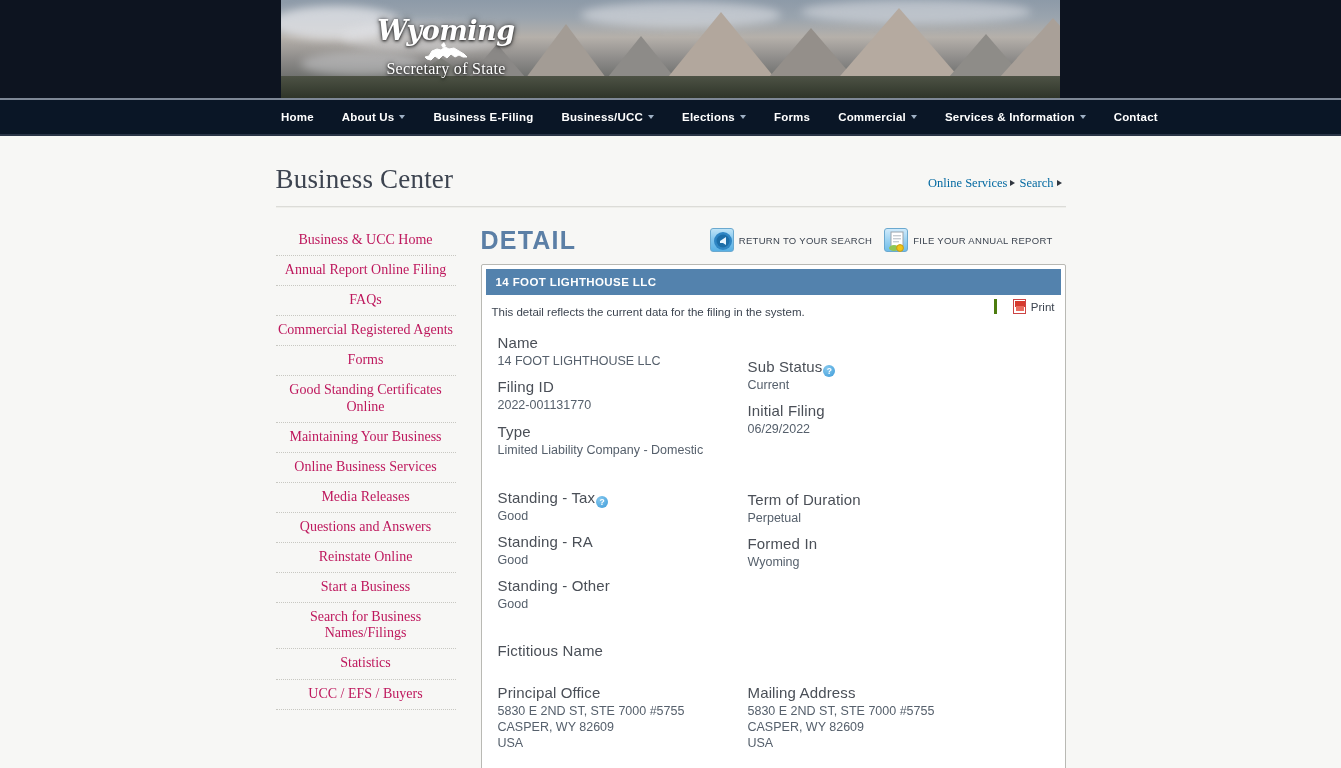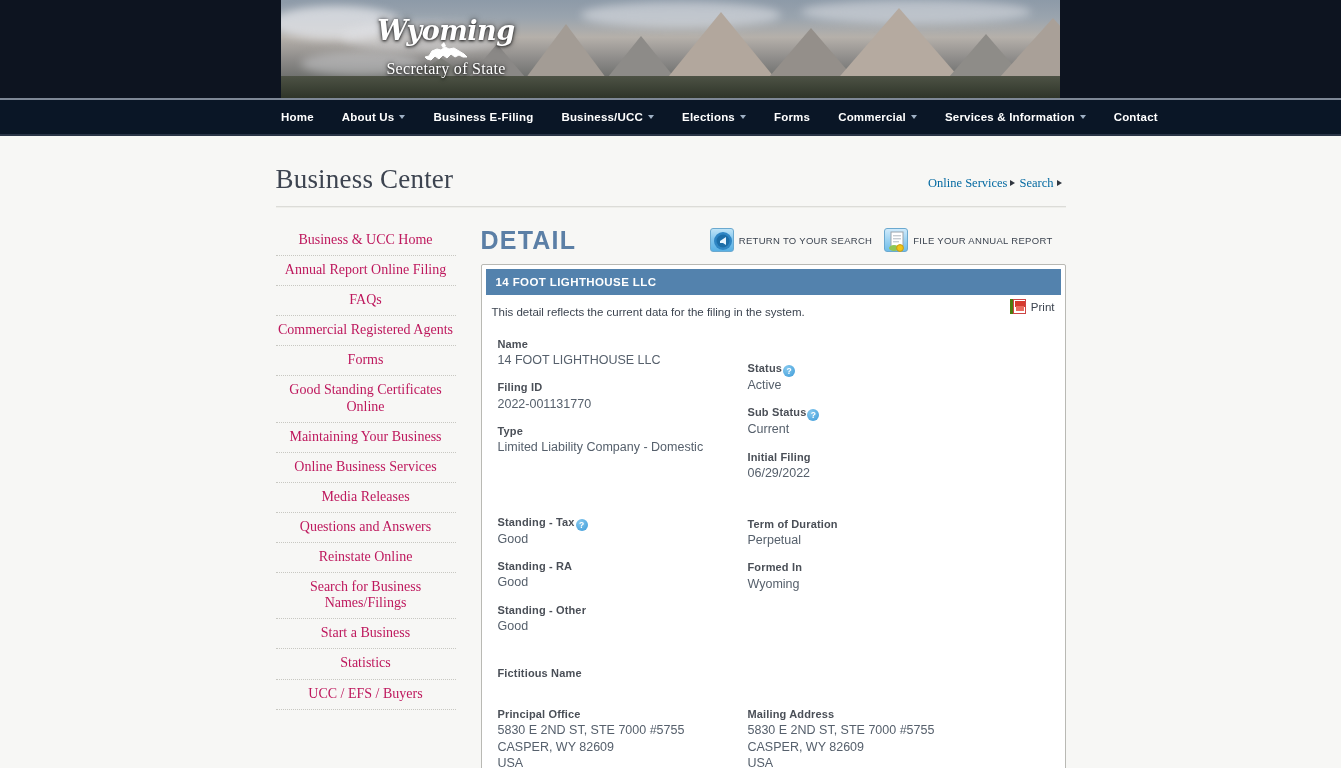--- a/index.html
+++ b/index.html
@@ -267,21 +267,21 @@
     position: absolute;
     right: 6px; top: 4px;
     display: inline-flex;
     align-items: center;
     gap: 5px;
     font-size: 11.5px;
     color: #3c4450;
     text-decoration: none;
     cursor: pointer;
     border-left: 3px solid #4d7c0f;
-    padding-left: 0;
+    padding-left: 16px;
   }
   .pdf-ico {
     width: 13px; height: 15px;
     background: #ffffff;
     border: 1px solid #c44;
     position: relative;
     display: inline-block;
   }
   .pdf-ico::before {
     content: "";
@@ -300,22 +300,22 @@
 
   .fields {
     padding: 8px 0 10px 12px;
     position: relative;
   }
   .frow { display: flex; }
   .fcol-l { width: 250px; flex: 0 0 250px; }
   .fcol-r { flex: 1; }
   .field { margin-bottom: 9px; }
   .flabel {
-    font-size: 11px;
-    font-weight: bold;
+    font-size: 15px;
+    font-weight: normal;
     color: #4a4f57;
     letter-spacing: 0.15px;
     line-height: 1.2;
     margin-bottom: 1px;
     display: inline-block;
     text-align: right;
   }
   .fvalue {
     font-size: 12.5px;
     color: #56606c;
@@ -425,22 +425,22 @@
         <a class="side-link">Annual Report Online Filing</a>
         <a class="side-link">FAQs</a>
         <a class="side-link">Commercial Registered Agents</a>
         <a class="side-link">Forms</a>
         <a class="side-link">Good Standing Certificates Online</a>
         <a class="side-link">Maintaining Your Business</a>
         <a class="side-link">Online Business Services</a>
         <a class="side-link">Media Releases</a>
         <a class="side-link">Questions and Answers</a>
         <a class="side-link">Reinstate Online</a>
+        <a class="side-link">Start a Business</a>
         <a class="side-link">Search for Business Names/Filings</a>
-        <a class="side-link">Start a Business</a>
         <a class="side-link">Statistics</a>
         <a class="side-link">UCC / EFS / Buyers</a>
       </div>
 
       <div class="main">
 
         <div class="detail-head">
           <h2 class="detail-heading">DETAIL</h2>
           <div class="head-actions">
             <a class="action-btn">
@@ -495,26 +495,20 @@
                 </div>
                 <div class="field">
                   <div class="flabel">Type</div>
                   <div class="fvalue">Limited Liability Company - Domestic</div>
                 </div>
               </div>
               <div class="fcol-r">
                 <div style="height:24px"></div>
                 <div class="field">
                   <div>
-                    <span class="flabel">Status</span><span class="help-ico">?</span>
-                  </div>
-                  <div class="fvalue">Active</div>
-                </div>
-                <div class="field">
-                  <div>
                     <span class="flabel">Sub Status</span><span class="help-ico">?</span>
                   </div>
                   <div class="fvalue">Current</div>
                 </div>
                 <div class="field">
                   <div class="flabel">Initial Filing</div>
                   <div class="fvalue">06/29/2022</div>
                 </div>
               </div>
             </div>

